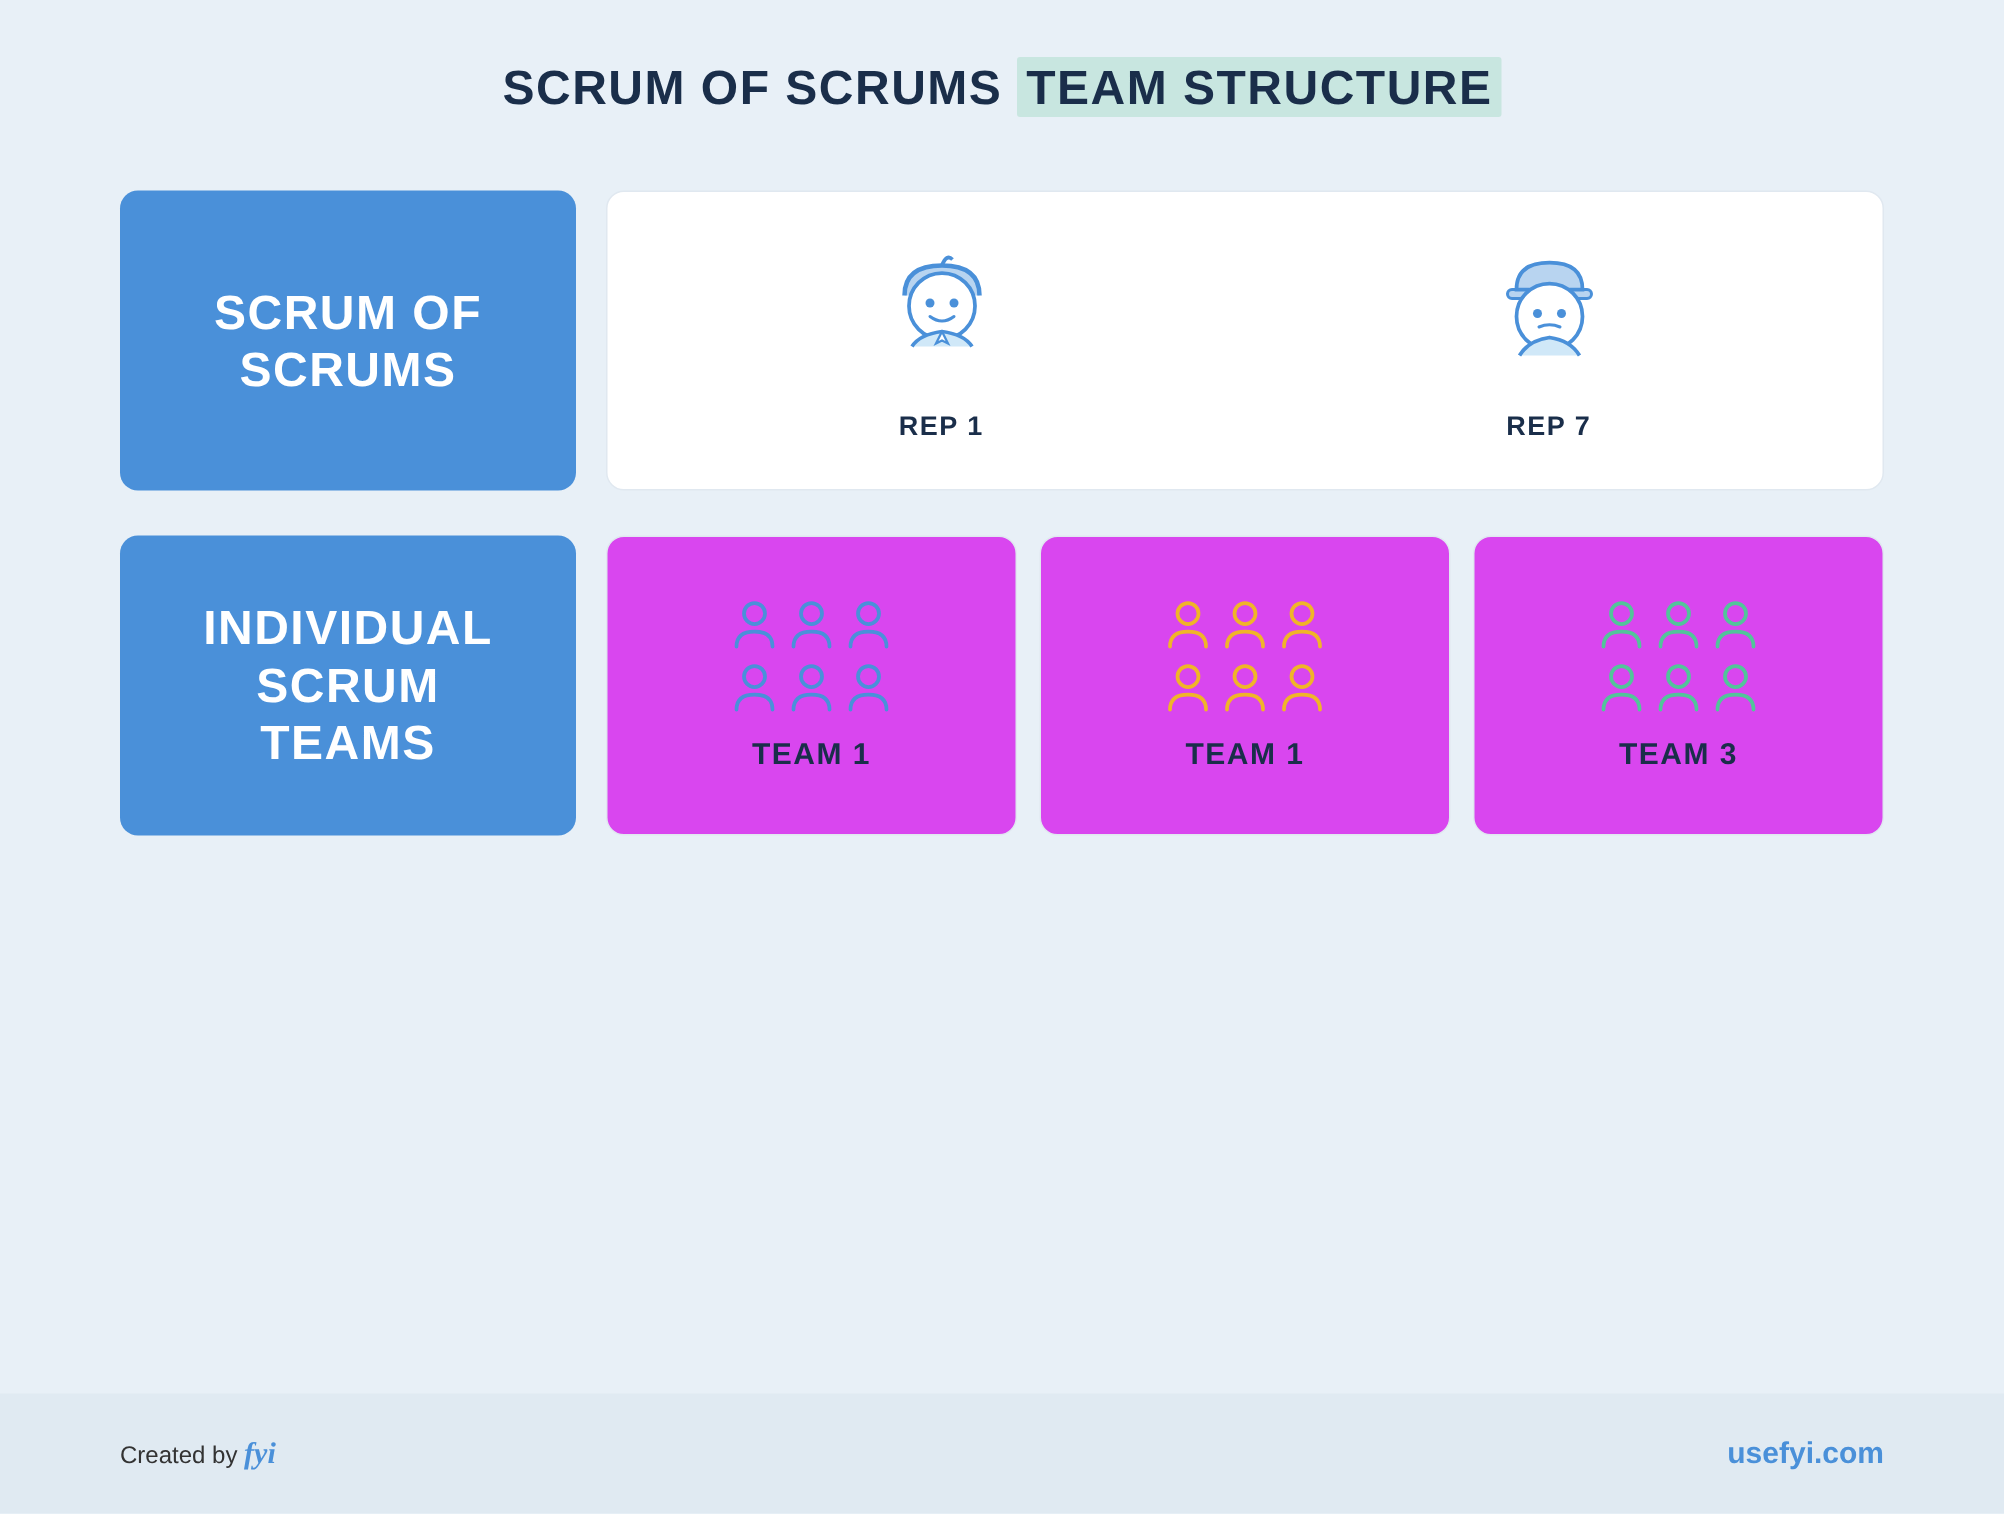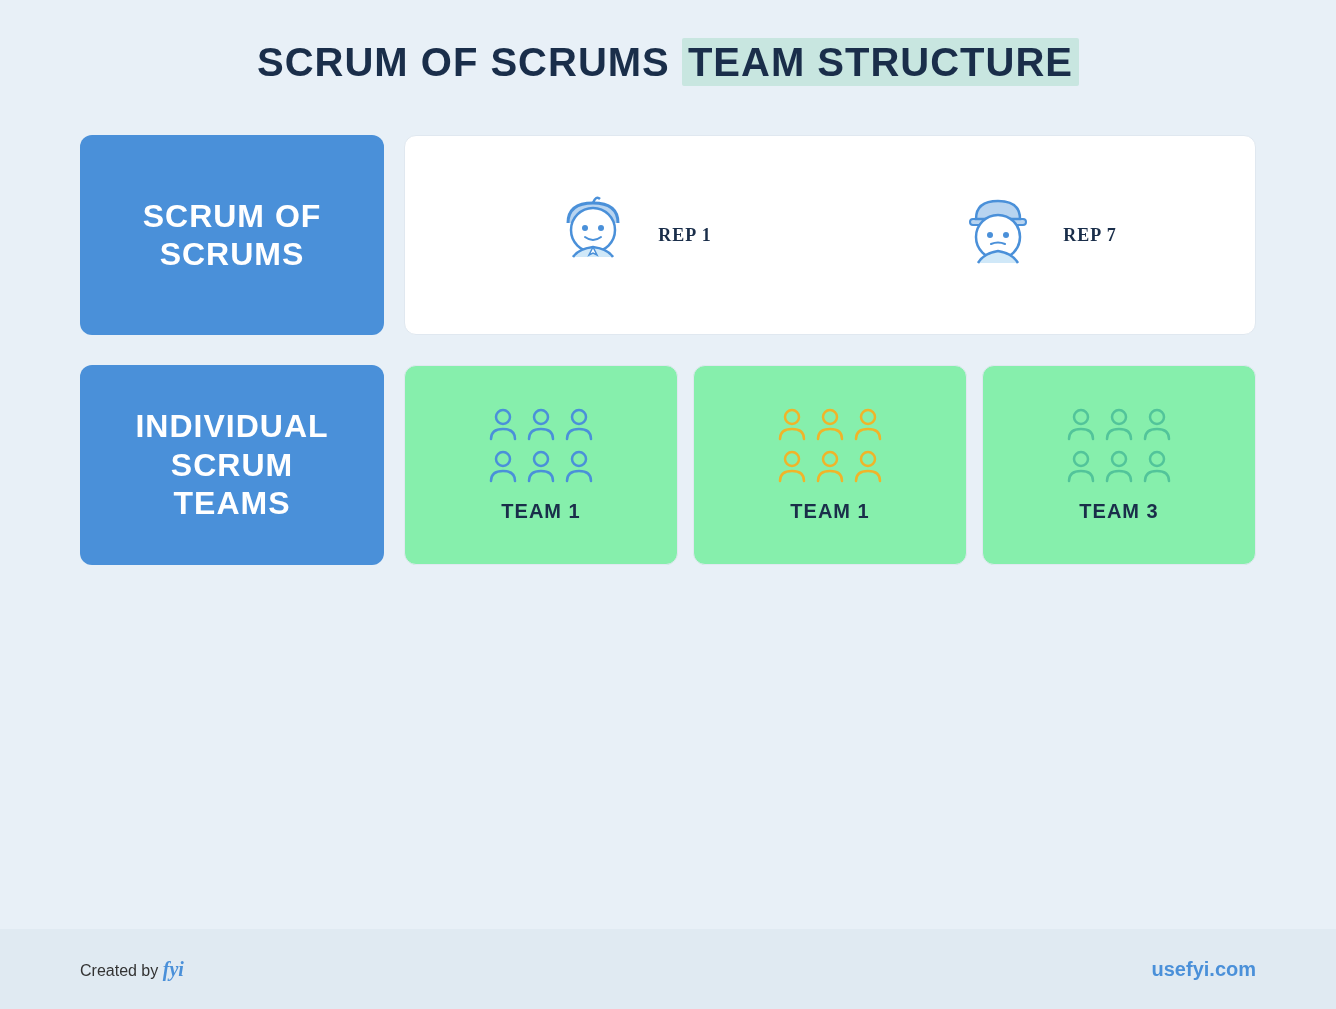--- a/index.html
+++ b/index.html
@@ -18,21 +18,21 @@
     .main-content {
       width: 100%;
       flex: 1;
       display: flex;
       flex-direction: column;
       align-items: center;
       padding: 40px 80px 20px;
     }
 
     .page-title {
-      font-size: 40px;
+      font-size: 32px;
       font-weight: 900;
       color: #1a2e4a;
       text-transform: uppercase;
       margin-bottom: 50px;
       letter-spacing: 1px;
     }
 
     .page-title .highlight {
       background-color: #c8e6e0;
       padding: 2px 6px;
@@ -80,24 +80,23 @@
       border-radius: 12px;
       display: flex;
       align-items: center;
       justify-content: space-around;
       padding: 30px 20px;
       border: 1px solid #e0e8f0;
     }
 
     .rep-card {
       display: flex;
-      flex-direction: row;
+      flex-direction: column;
       align-items: center;
       gap: 15px;
-      font-family: Liberation Serif, serif;
     }
 
     .rep-icon {
       width: 100px;
       height: 100px;
     }
 
     .rep-label {
       font-size: 18px;
       font-weight: 800;
@@ -107,21 +106,21 @@
 
     
     .team-cards-container {
       flex: 1;
       display: flex;
       gap: 15px;
     }
 
     .team-card {
       flex: 1;
-      background-color: #86efac;
+      background-color: #d946ef;
       border-radius: 12px;
       border: 1px solid #e0e8f0;
       display: flex;
       flex-direction: column;
       align-items: center;
       justify-content: center;
       padding: 25px 20px;
       gap: 15px;
     }
 

